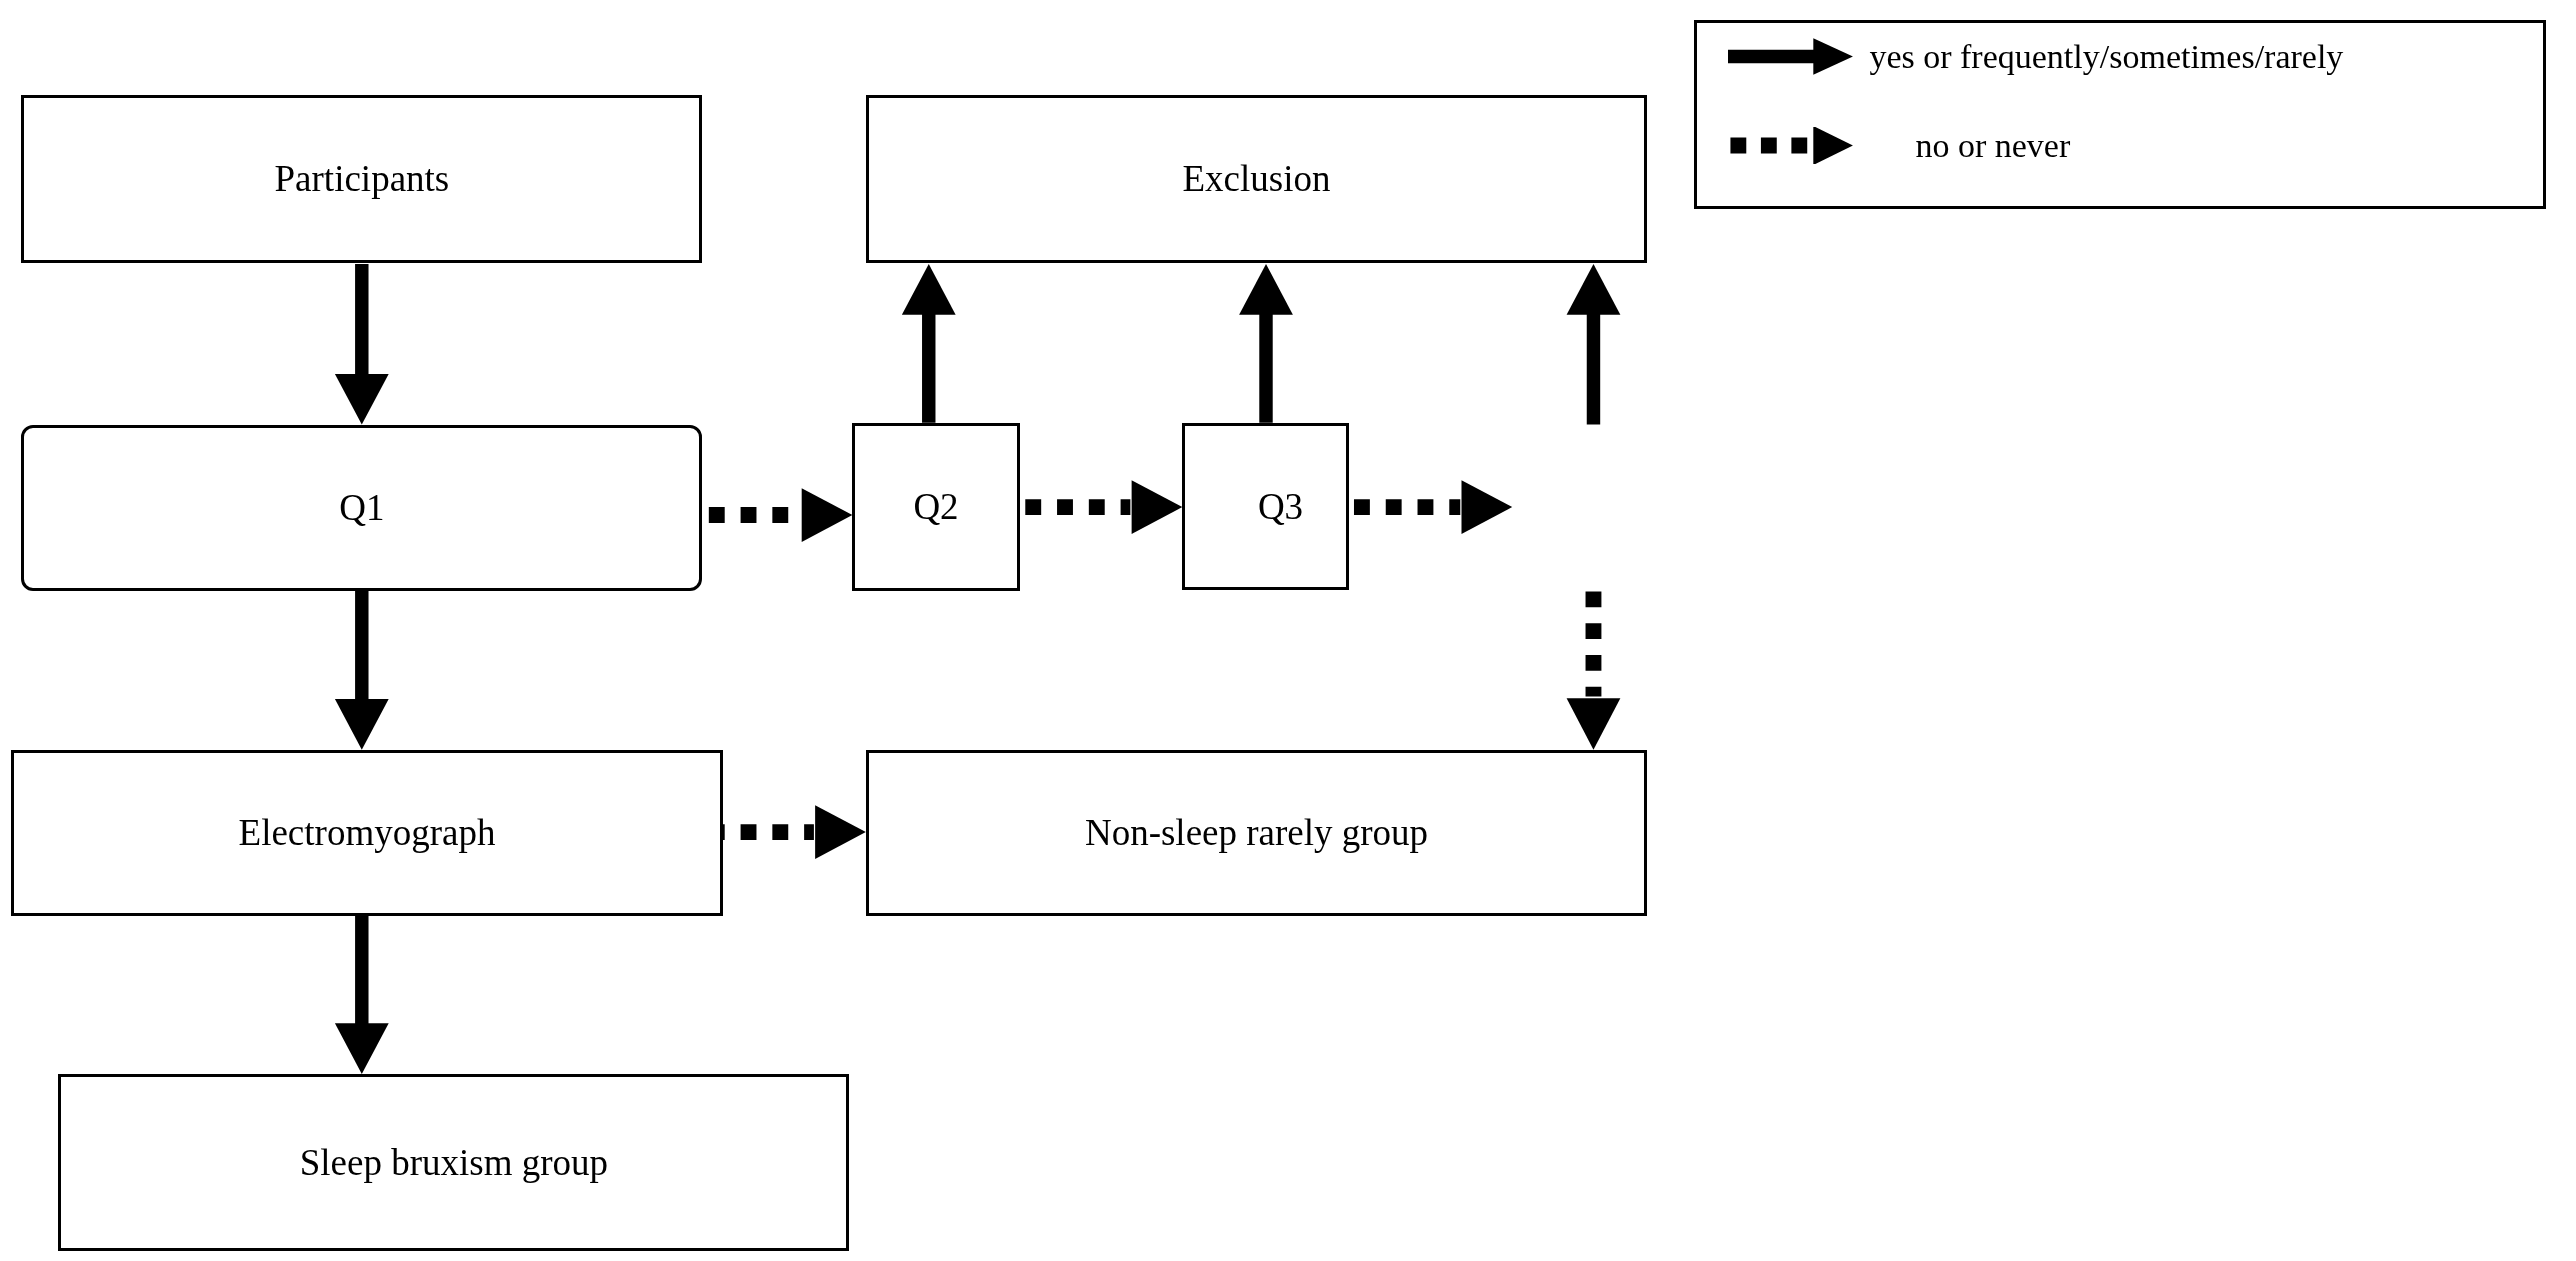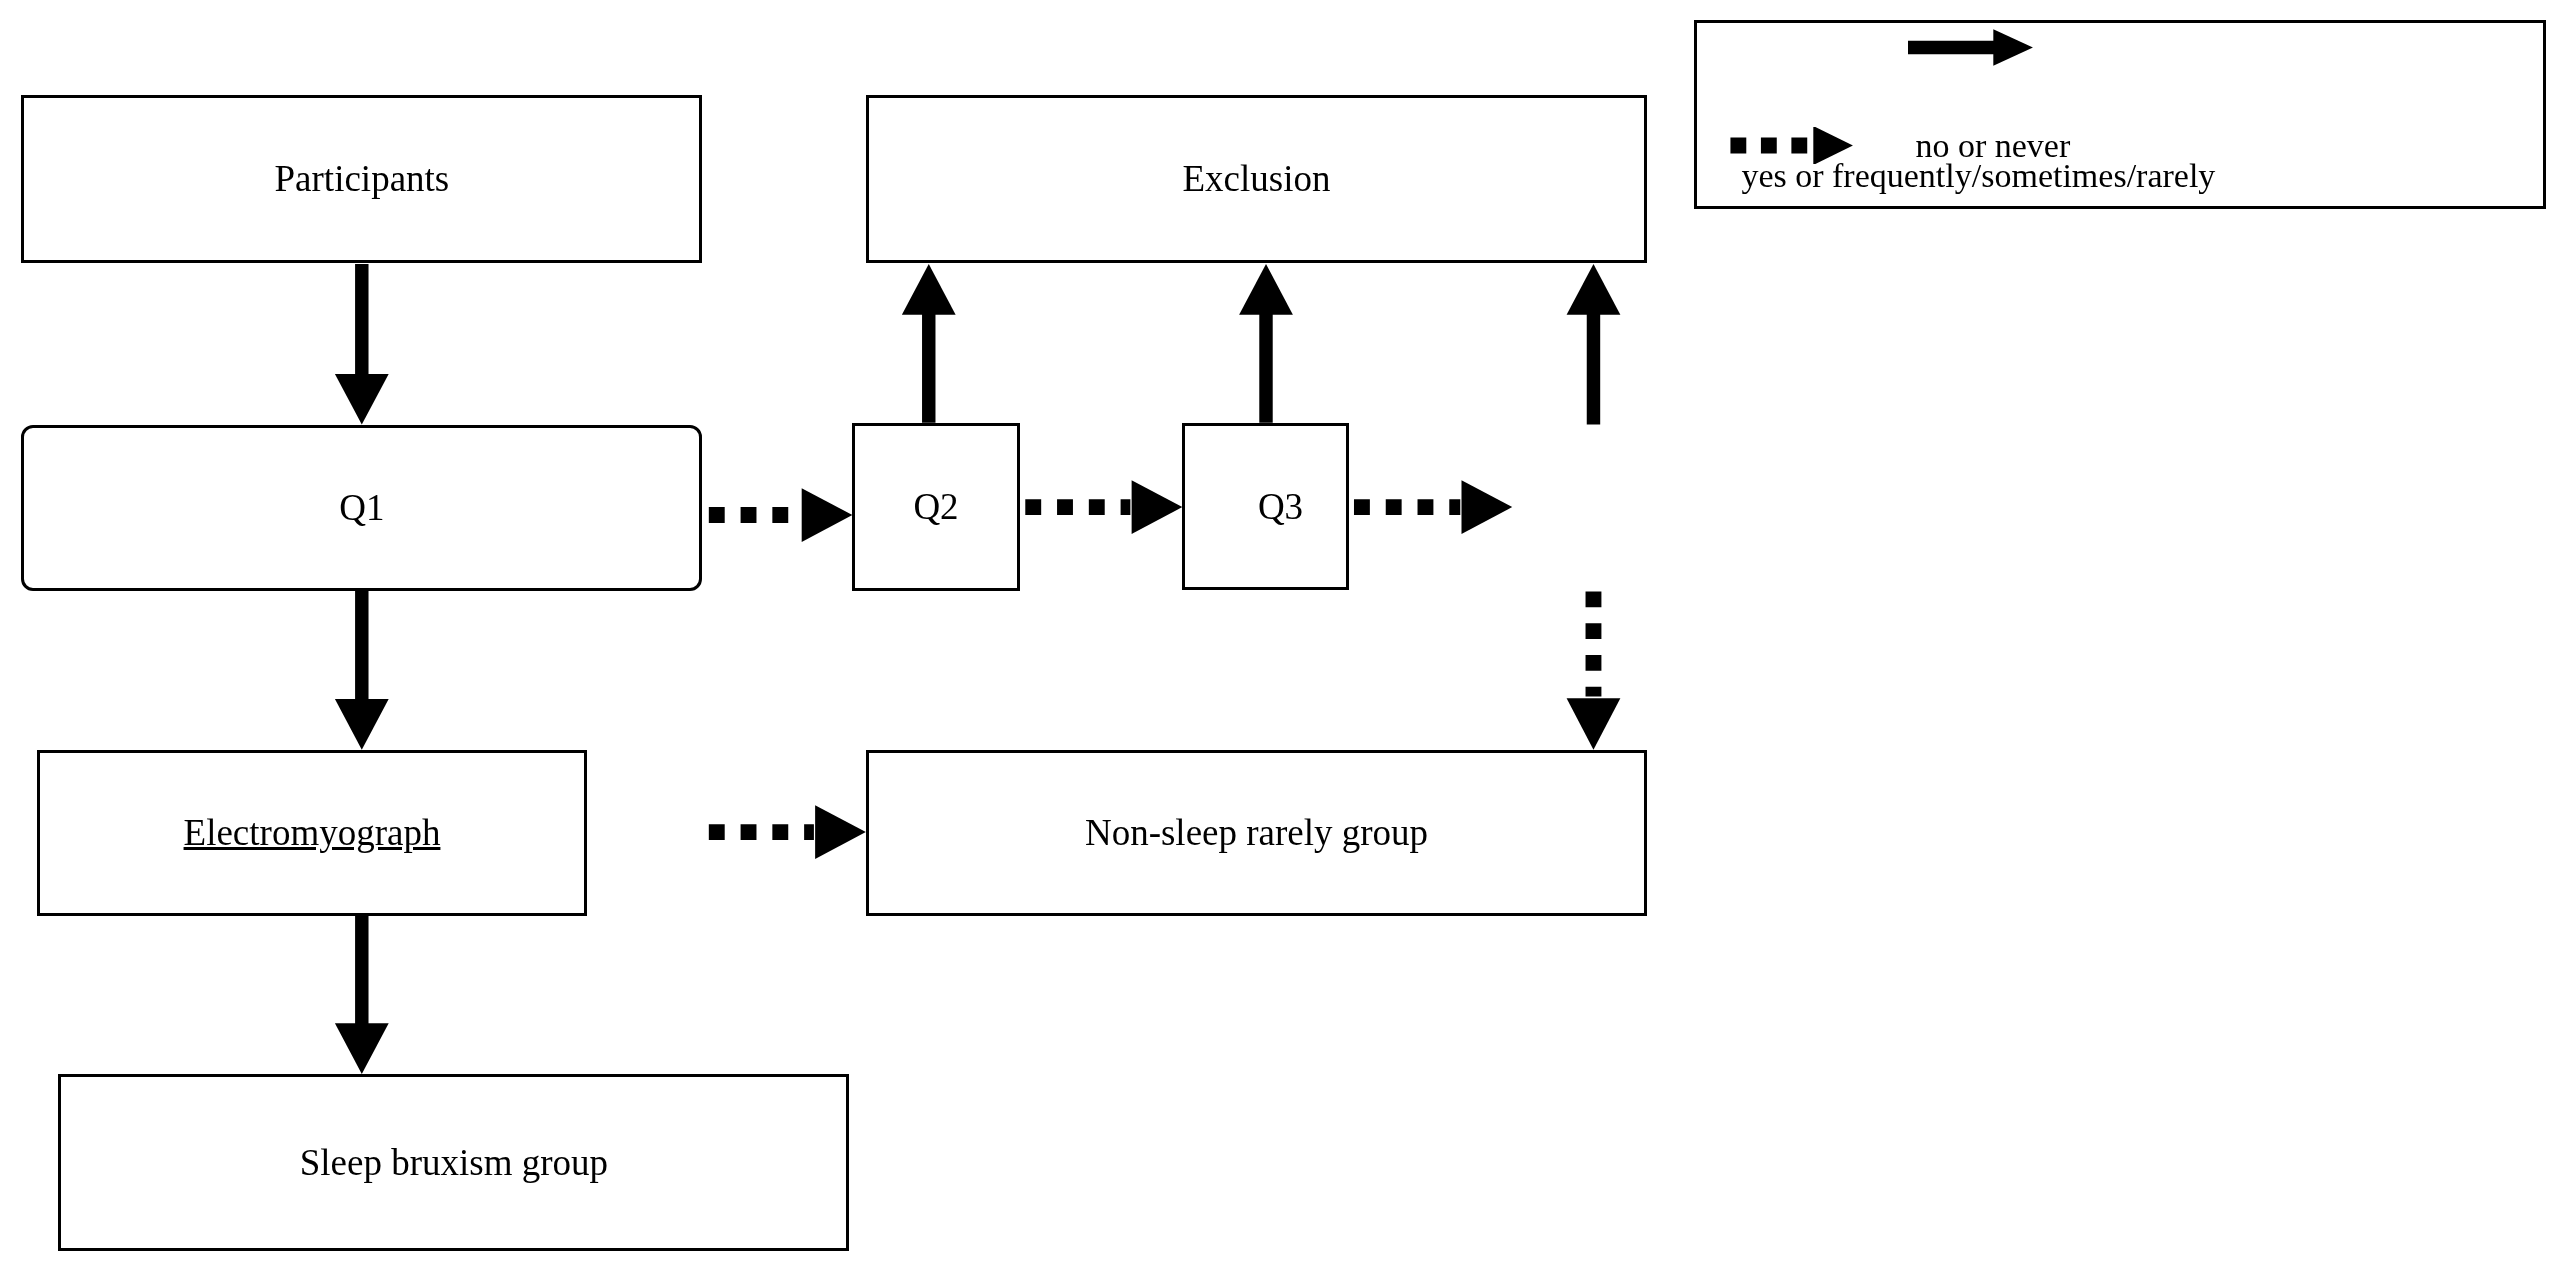--- a/index.html
+++ b/index.html
@@ -29,21 +29,21 @@
     line-height: 1.18;
   }
   .node .node-label {
     display: block;
     padding: 0 6.1px;
     font-size: 37px;
     white-space: pre-line;
   }
   #node-participants { left: 21.4px;   top: 95px;  width: 681px; height: 168px; }
   #node-q1           { left: 21.4px;   top: 425px;  width: 681px; height: 166px; border-radius: 12px; }
-  #node-emg          { left: 37px;   top: 750px; width: 550px; height: 166px; text-decoration: underline; }
+  #node-emg          { left: 11px;   top: 750px; width: 712px; height: 166px; }
   #node-sleep        { left: 21.4px;   top: 1074px; width: 791px; height: 177px; margin-left: 37px; }
   #node-exclusion    { left: 866px; top: 95px;  width: 781px; height: 168px; }
   #node-nonsleep     { left: 866px; top: 750px; width: 781px; height: 166px; }
   #node-q2           { left: 852px; top: 423px;  width: 168px;  height: 168px; }
   #node-q3           { left: 1182px; top: 423px;  width: 167px;  height: 167px; padding-left: 30px; }
   #node-toothwear    { left: 1512px; top: 425px;  width: 207px;  height: 167px; }
   #node-toothwear .node-label { font-size: 35px; }
 
   
   #legend {
@@ -56,21 +56,21 @@
     border: 3.7px solid #000000;
     background: #ffffff;
   }
   .legend-row {
     position: absolute;
     left: 31px;
     display: flex;
     align-items: center;
     height: 55px;
   }
-  #legend-row-solid  { top: 6.1px; flex-direction: column; }
+  #legend-row-solid  { top: 6.1px; }
   #legend-row-dotted { top: 95px; gap: 46px; }
   .legend-sample {
     width: 128px;
     height: 37px;
     flex: 0 0 128px;
     position: relative;
   }
   .legend-text {
     font-size: 34px;
     color: #000000;

